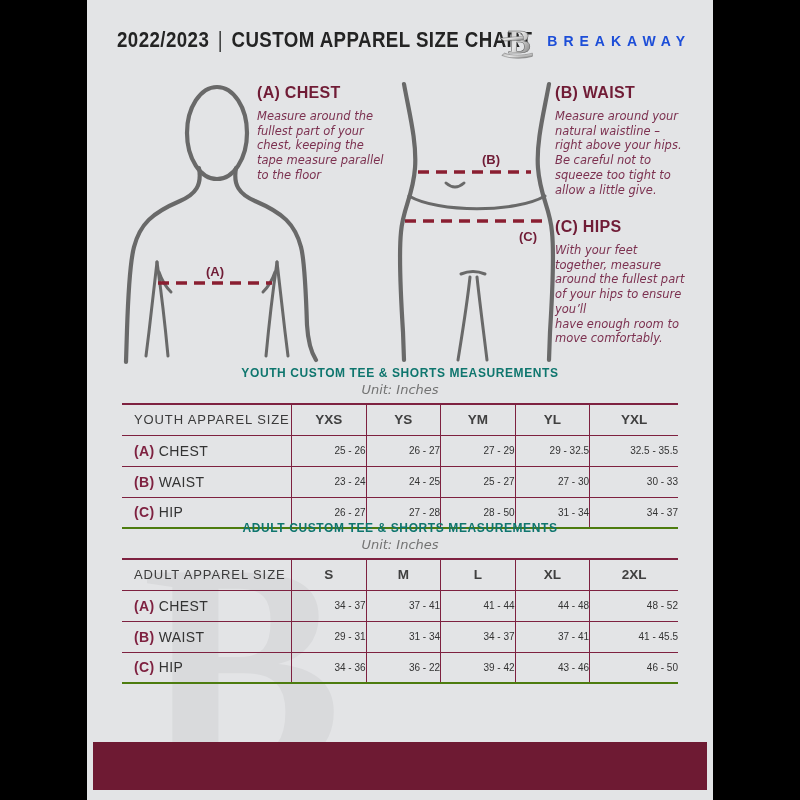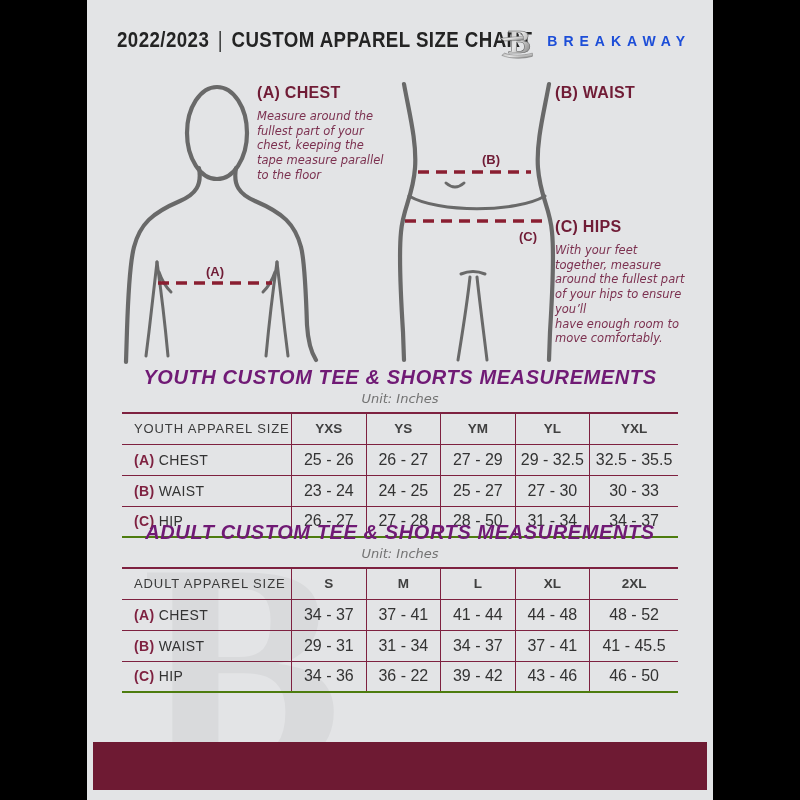--- a/index.html
+++ b/index.html
@@ -30,36 +30,36 @@
   .instr p { font-size:11.5px; font-style:italic; color:#7c3150; line-height:1.28;
              white-space:pre-line; font-family:"DejaVu Sans", sans-serif; }
   #instr-chest { left:170px; top:84px; width:140px; }
   #instr-waist { left:468px; top:84px; width:145px; }
   #instr-hips  { left:468px; top:218px; width:150px; }
 
   
   .tbl-section { position:absolute; left:0; width:626px; z-index:1; }
   #youth-section { top:366px; }
   #adult-section { top:521px; }
-  .tbl-title { text-align:center; font-weight:bold; font-size:20px; color:#701a75; letter-spacing:0.6px;font-style:italic; }
+  .tbl-title { text-align:center; font-weight:bold; font-size:12px; color:#0f766e; letter-spacing:0.6px; }
   .tbl-unit  { text-align:center; font-style:italic; font-size:13px; color:#737373;
                font-family:"DejaVu Sans", sans-serif; margin-top:2px; }
   table { width:556px; margin:6px auto 4px auto; border-collapse:collapse; table-layout:fixed;
           border-top:2px solid #7e2140; }
   td, th { height:31px; vertical-align:middle; background:transparent; }
   thead tr { border-bottom:1.5px solid #7e2140; }
   tbody tr { border-bottom:1.5px solid #7e2140; }
   tbody tr:last-child { border-bottom:2px solid #4d7c0f; }
   td + td, th + th { border-left:1.5px solid #7e2140; }
   th.rowhead { font-weight:normal; font-size:13px; color:#3b3b3b; letter-spacing:0.9px;
                text-align:left; padding-left:12px; }
   th.sizehead { font-weight:bold; font-size:13.5px; color:#404040; text-align:center; }
   td.label { text-align:left; padding-left:12px; font-size:14px; color:#333; letter-spacing:0.4px; }
   td.label .pfx { font-weight:bold; color:#7e2140; margin-right:4px; }
-  td.val { text-align:center; font-size:16px; color:#333; }
+  td.val { text-align:right; font-size:10px; color:#333; }
 
   
   #footer-bar { position:absolute; left:6px; top:742px; width:614px; height:48px;
                 background:#6e1a33; z-index:3; }
 </style>
 </head>
 <body>
 
 <div id="stage">
   <div id="page">
@@ -127,20 +127,26 @@
     <div class="instr" id="instr-chest">
       <h3>(A) CHEST</h3>
       <p>Measure around the
 fullest part of your
 chest, keeping the
 tape measure parallel
 to the floor</p>
     </div>
     <div class="instr" id="instr-waist">
       <h3>(B) WAIST</h3>
+      <p>Measure around your
+natural waistline –
+right above your hips.
+Be careful not to
+squeeze too tight to
+allow a little give.</p>
     </div>
     <div class="instr" id="instr-hips">
       <h3>(C) HIPS</h3>
       <p>With your feet
 together, measure
 around the fullest part
 of your hips to ensure
 you’ll
 have enough room to
 move comfortably.</p>

